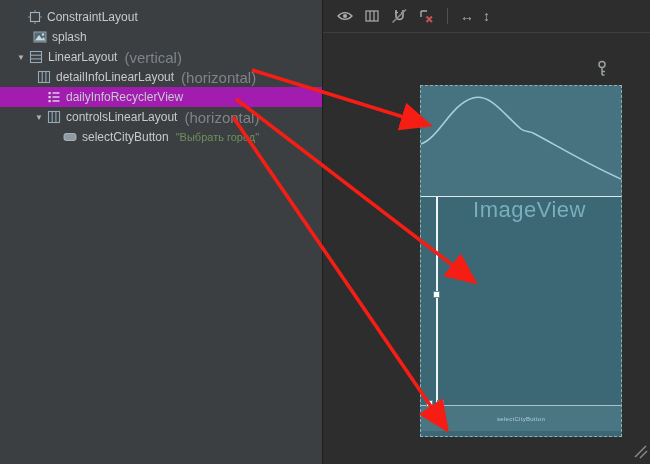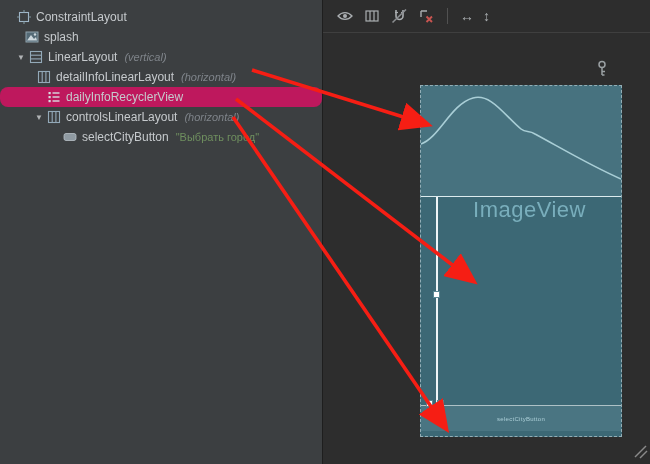--- a/index.html
+++ b/index.html
@@ -13,25 +13,25 @@
 
   
   .tree-panel {
     position: absolute; left:0; top:0; width:322px; height:464px;
     background:#3c3f41; padding-top:7px;
   }
   .tree-row {
     height: 20px; display:flex; align-items:center;
     font-size:12px; color:#bdc1c5; white-space:nowrap; cursor:default;
   }
-  .tree-row.selected { background:#be185d;border-radius:8px; }
+  .tree-row.selected { background:#a21caf; }
   .chev { width:14px; font-size:8px; color:#b0b3b5; text-align:center; flex:0 0 14px; }
   .tico { width:16px; height:14px; display:inline-flex; align-items:center; justify-content:center; margin-right:4px; flex:0 0 16px; }
   .lbl { color:#c6cacd; }
-  .suffix { color:#7f848a; margin-left:7px; font-size:11px;font-style:italic; }
+  .suffix { color:#7f848a; margin-left:7px; font-size:15px; }
   .string { color:#6f8f5f; margin-left:7px; font-size:11px; }
 
   
   .design-panel {
     position:absolute; left:322px; top:0; width:328px; height:464px;
     background:#2d2d2d; border-left:1px solid #1e1e1e;
   }
   .design-toolbar {
     height:33px; display:flex; align-items:center; padding-left:13px; gap:9px;
     border-bottom:1px solid #3f3f3f; background:#2d2d2d;
@@ -74,31 +74,31 @@
   
   .arrows { position:absolute; left:0; top:0; width:650px; height:464px; pointer-events:none; z-index:40; }
 </style>
 </head>
 <body>
 
 <div class="app">
 
   <div class="tree-panel">
 
-    <div class="tree-row" style="padding-left:16px">
+    <div class="tree-row" style="padding-left:27px">
       <span class="tico">
         <svg width="14" height="14" viewBox="0 0 14 14">
             <rect x="2.5" y="2.5" width="9" height="9" fill="none" stroke="#9fb6c8" stroke-width="1.1"></rect>
             <path d="M7 0v2.5M7 11.5V14M0 7h2.5M11.5 7H14" stroke="#80989f" stroke-width="1.1"></path>
           </svg>
       </span>
       <span class="lbl">ConstraintLayout</span>
     </div>
 
-    <div class="tree-row" style="padding-left:24px">
+    <div class="tree-row" style="padding-left:32px">
       <span class="tico">
         <svg width="14" height="14" viewBox="0 0 14 14">
             <rect x="1" y="2" width="12" height="10" fill="#546a76" stroke="#8fa3ad" stroke-width="1"></rect>
             <path d="M2 10.5 L6 5 L9 9 L11 7 L12 10.5 Z" fill="#cdd8dd"></path>
             <circle cx="10" cy="4.5" r="1.2" fill="#cdd8dd"></circle>
           </svg>
       </span>
       <span class="lbl">splash</span>
     </div>
 

